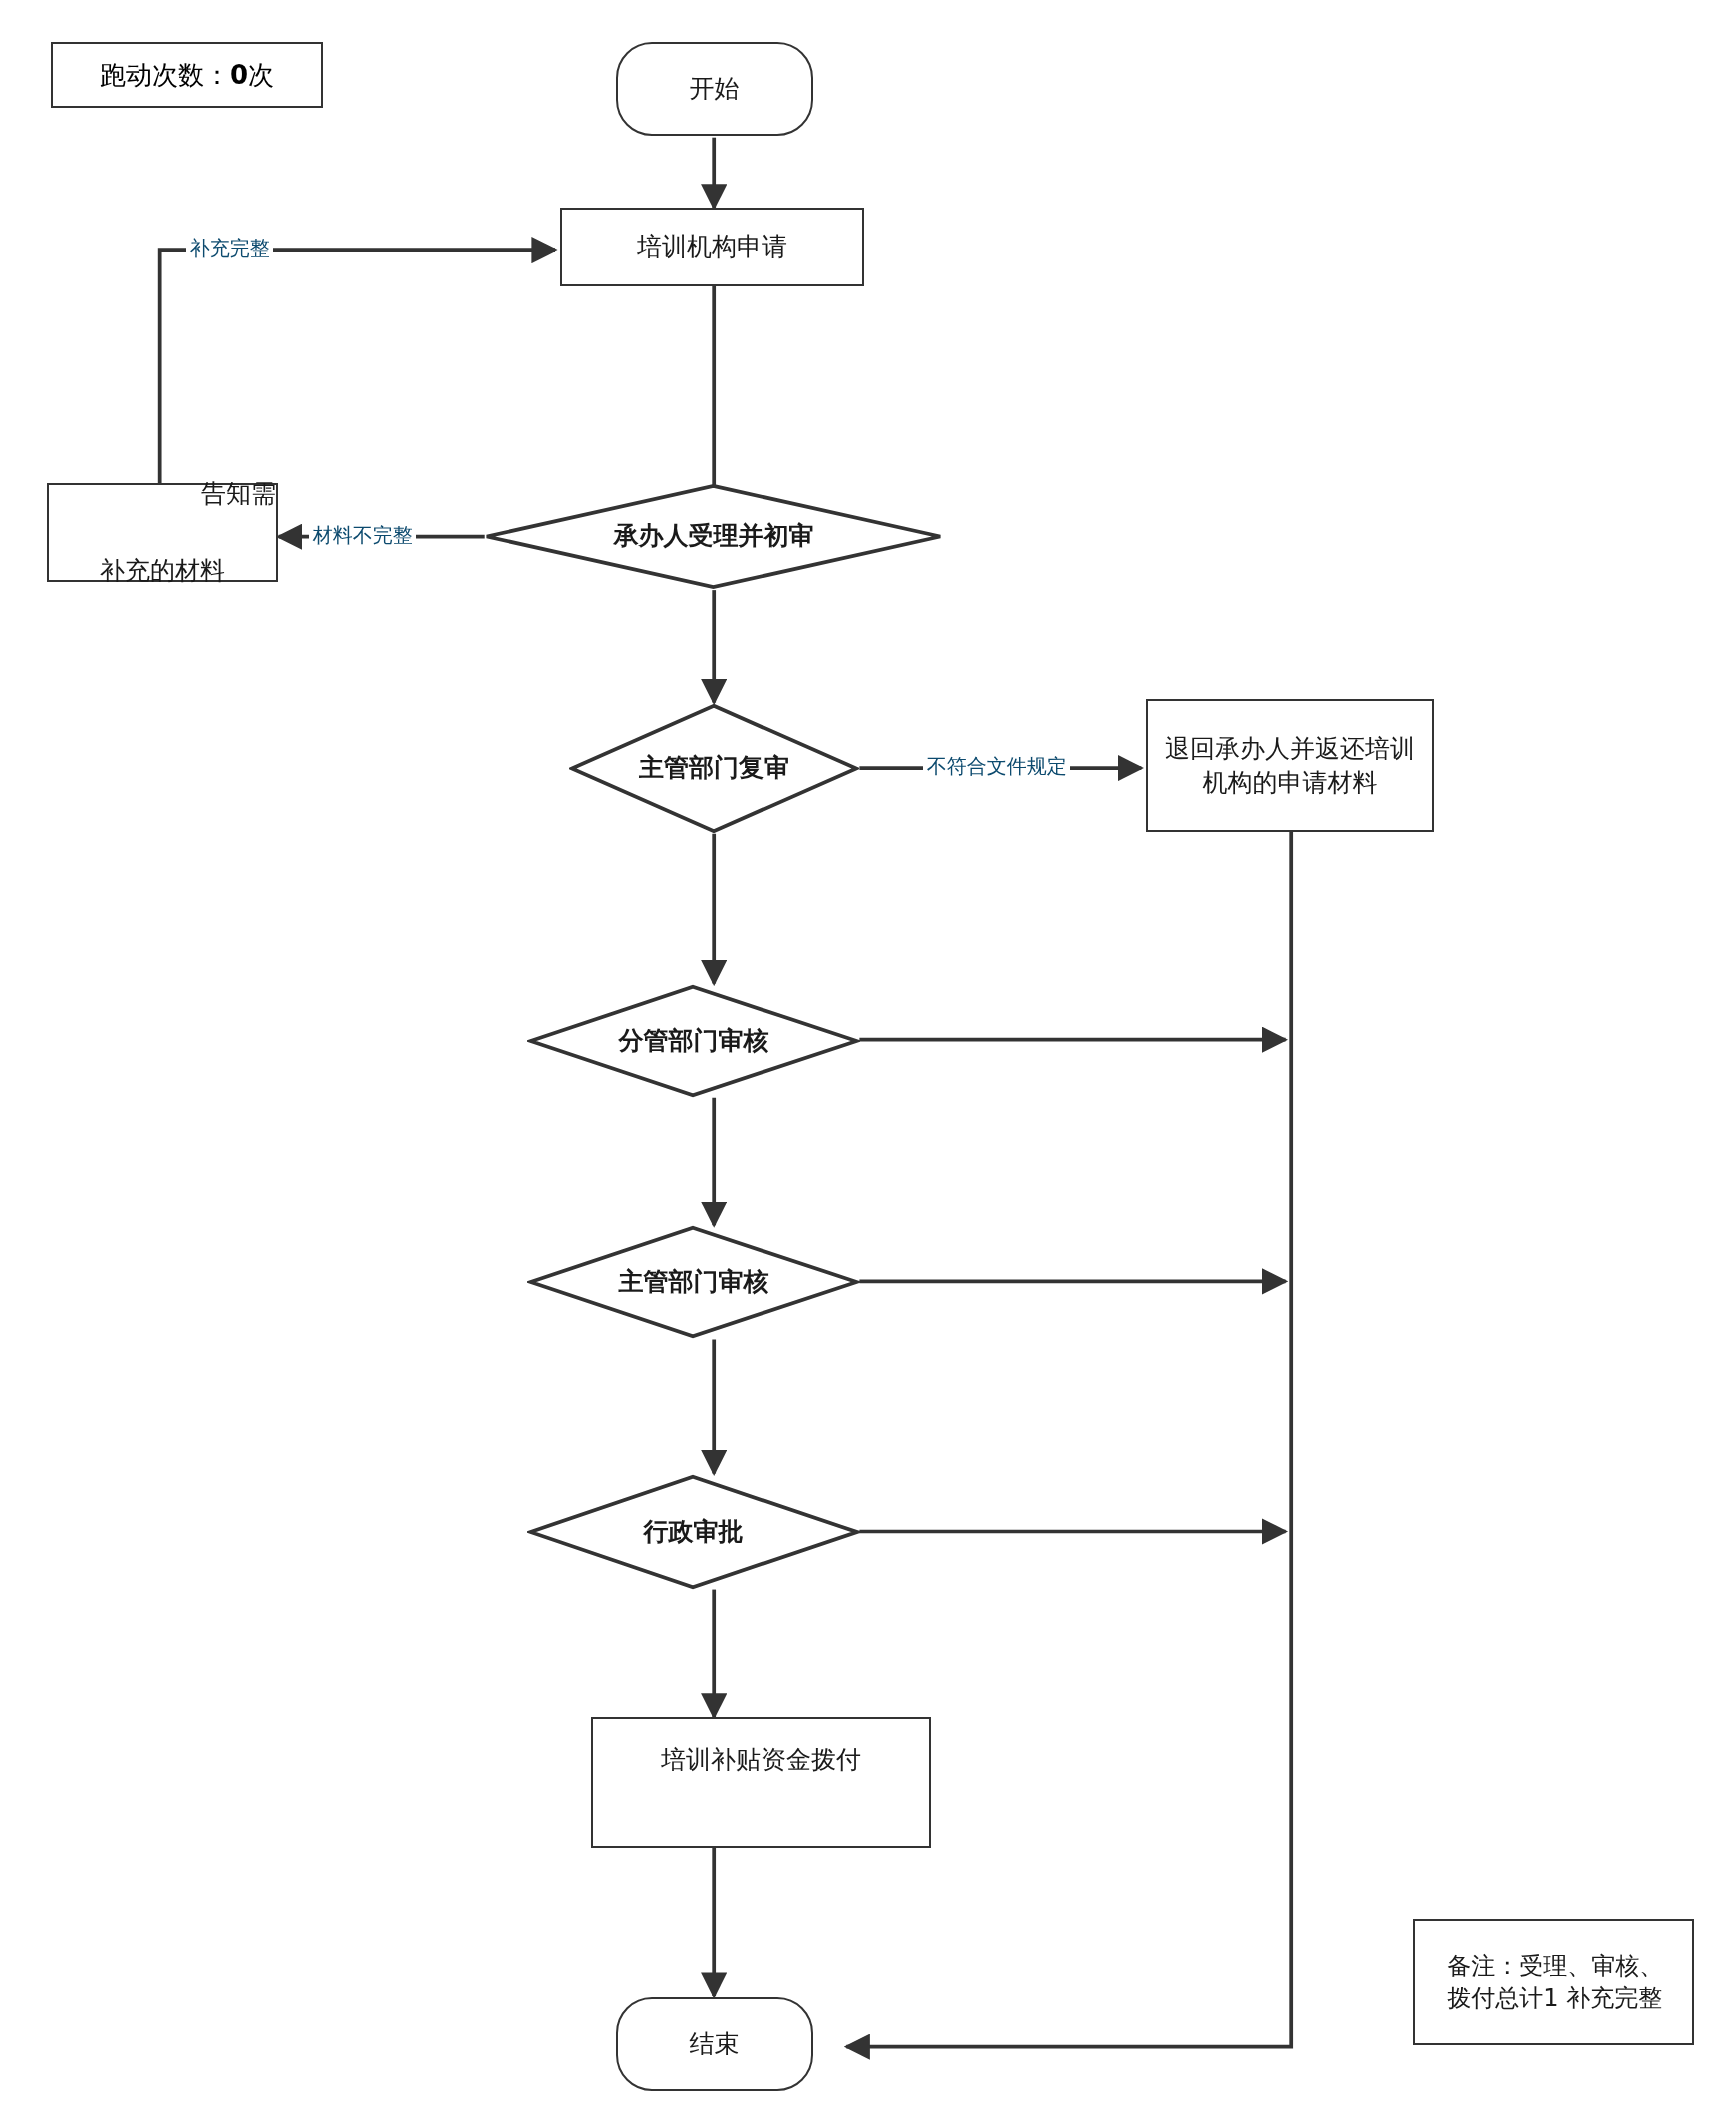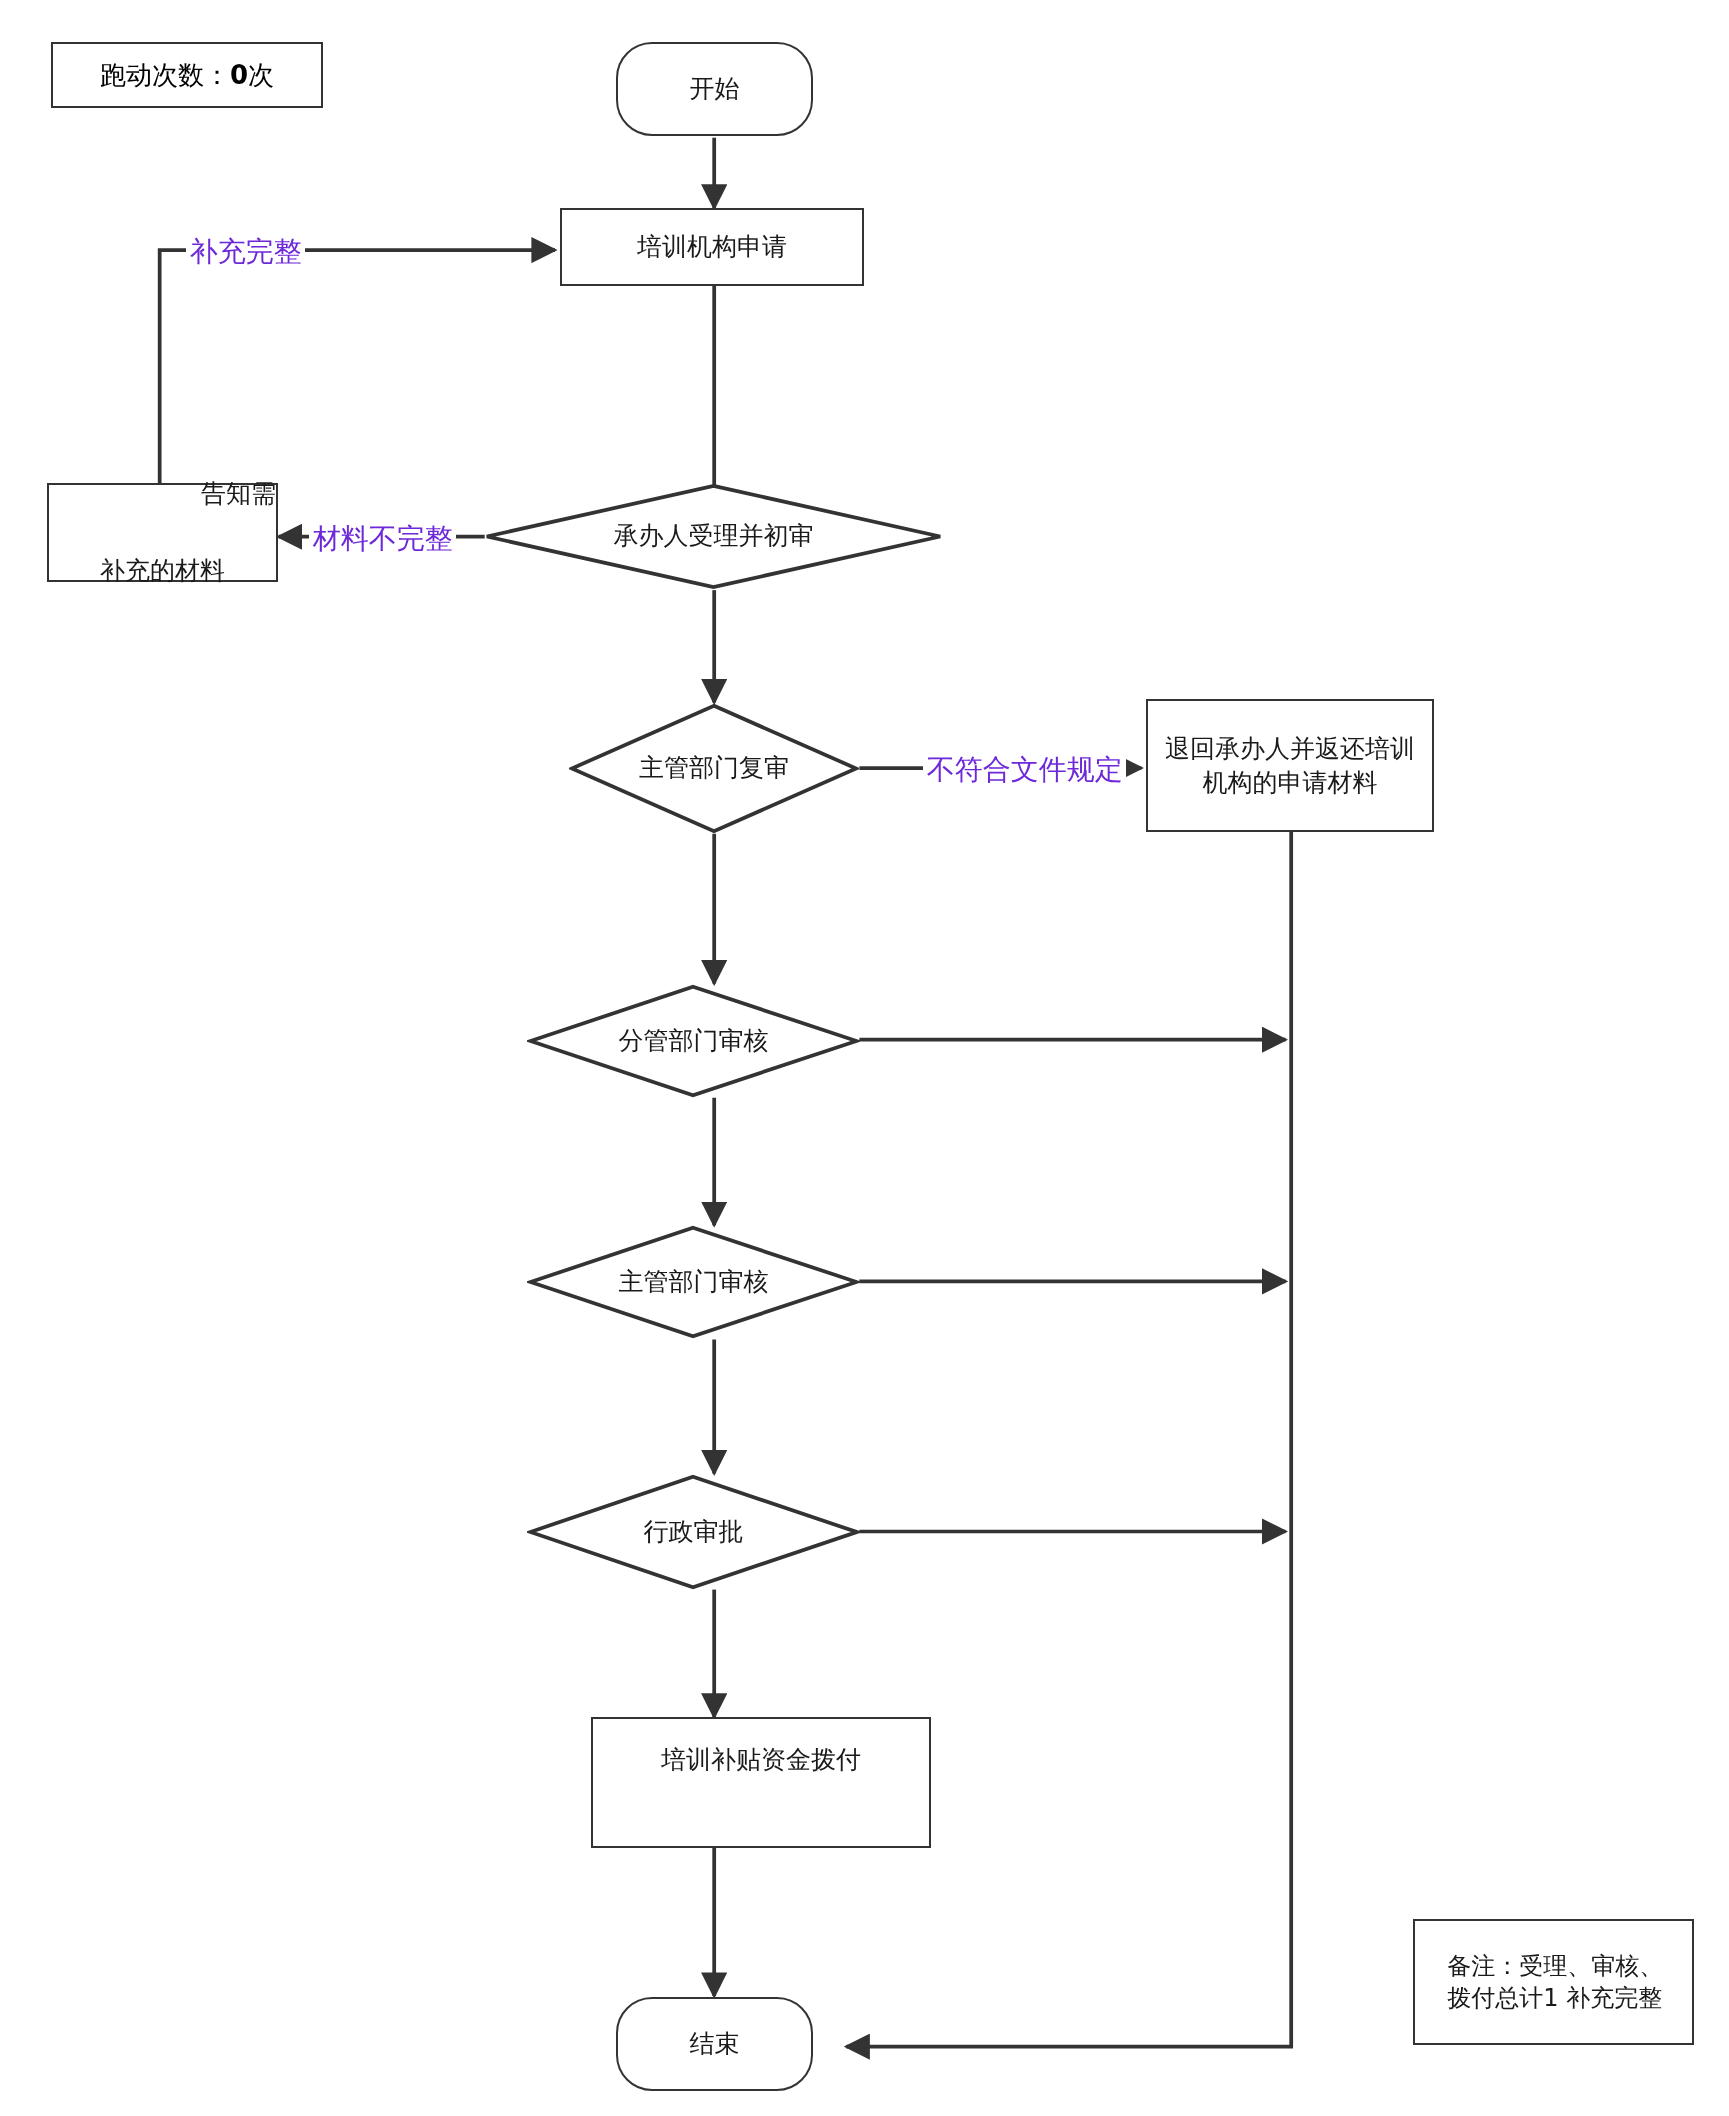--- a/index.html
+++ b/index.html
@@ -45,37 +45,38 @@
     border-radius: 0;
     font-size: 24px;
   }
   .node .txt { display: block; width: 100%; padding: 0 7.5px; }
 
   .diamond {
     position: absolute;
     display: flex;
     align-items: center;
     justify-content: flex-start;
+    font-weight: bold;
   }
   .diamond svg { position: absolute; left: 0; top: 0; }
   .diamond .txt {
     position: relative;
     z-index: 2;
     font-size: 25px;
     color: #1a1a1a;
     text-align: center;
     line-height: 1.3;
     width: 100%;
   }
 
   .edge-label {
     position: absolute;
     background: #ffffff;
-    color: #6d28d9;
-    font-size: 28px;
+    color: #0c4a6e;
+    font-size: 20px;
     line-height: 1;
     padding: 1.9px 3.7px;
     white-space: nowrap;
   }
 
   .counter-box {
     position: absolute;
     box-sizing: border-box;
     border: 2.8px solid #333333;
     background: #ffffff;

